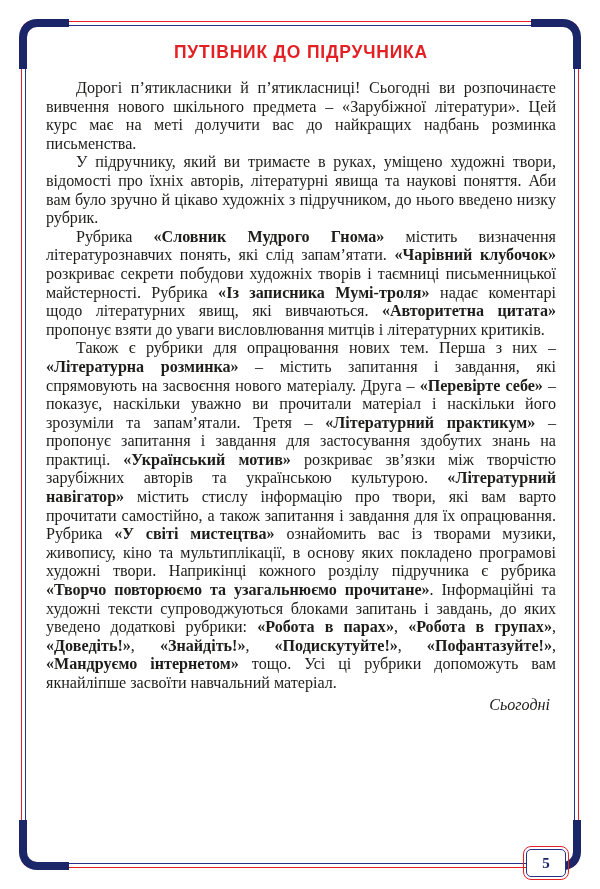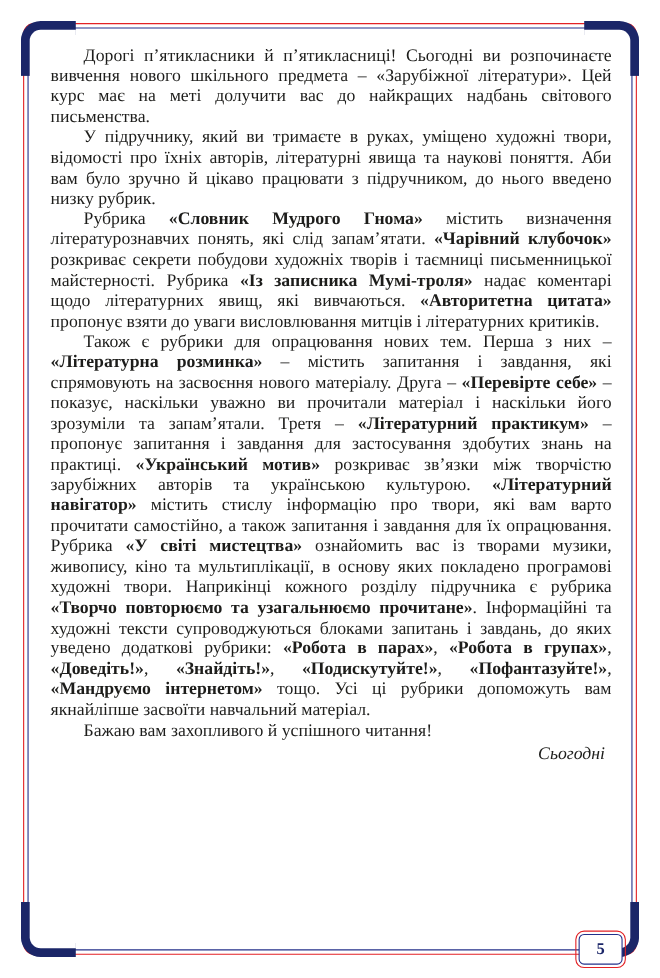--- a/index.html
+++ b/index.html
@@ -52,23 +52,23 @@
 <div class="frame">
   <div class="frame-red"></div>
   <div class="frame-blue"></div>
   <div class="corner tl"></div>
   <div class="corner tr"></div>
   <div class="corner bl"></div>
   <div class="corner br"></div>
 </div>
 
 <div class="content">
+  <h1 class="title">ПУТІВНИК ДО ПІДРУЧНИКА</h1>
   <div class="body-text">
-      <p><span>Дорогі п’ятикласники й п’ятикласниці! Сьогодні ви розпочинаєте вивчення нового шкільного предмета – «Зарубіжної літератури». Цей курс має на меті долучити вас до найкращих надбань світового письменства.</span></p>
-      <p><span>У підручнику, який ви тримаєте в руках, уміщено художні твори, відомості про їхніх авторів, літературні явища та наукові поняття. Аби вам було зручно й цікаво працювати з підручником, до нього введено низку рубрик.</span></p>
+      <p><span>Дорогі п’ятикласники й п’ятикласниці! Сьогодні ви розпочинаєте вивчення нового шкільного предмета – «Зарубіжної літератури». Цей курс має на меті долучити вас до найкращих надбань розминка письменства.</span></p>
+      <p><span>У підручнику, який ви тримаєте в руках, уміщено художні твори, відомості про їхніх авторів, літературні явища та наукові поняття. Аби вам було зручно й цікаво художніх з підручником, до нього введено низку рубрик.</span></p>
       <p><span>Рубрика </span><span class="bi">«Словник Мудрого Гнома»</span><span> містить визначення літературознавчих понять, які слід запам’ятати. </span><span class="bi">«Чарівний клубочок»</span><span> розкриває секрети побудови художніх творів і таємниці письменницької майстерності. Рубрика </span><span class="bi">«Із записника Мумі-троля»</span><span> надає коментарі щодо літературних явищ, які вивчаються. </span><span class="bi">«Авторитетна цитата»</span><span> пропонує взяти до уваги висловлювання митців і літературних критиків.</span></p>
       <p><span>Також є рубрики для опрацювання нових тем. Перша з них – </span><span class="bi">«Літературна розминка»</span><span> – містить запитання і завдання, які спрямовують на засвоєння нового матеріалу. Друга – </span><span class="bi">«Перевірте себе»</span><span> – показує, наскільки уважно ви прочитали матеріал і наскільки його зрозуміли та запам’ятали. Третя – </span><span class="bi">«Літературний практикум»</span><span> – пропонує запитання і завдання для застосування здобутих знань на практиці. </span><span class="bi">«Український мотив»</span><span> розкриває зв’язки між творчістю зарубіжних авторів та українською культурою. </span><span class="bi">«Літературний навігатор»</span><span> містить стислу інформацію про твори, які вам варто прочитати самостійно, а також запитання і завдання для їх опрацювання. Рубрика </span><span class="bi">«У світі мистецтва»</span><span> ознайомить вас із творами музики, живопису, кіно та мультиплікації, в основу яких покладено програмові художні твори. Наприкінці кожного розділу підручника є рубрика </span><span class="bi">«Творчо повторюємо та узагальнюємо прочитане»</span><span>. Інформаційні та художні тексти супроводжуються блоками запитань і завдань, до яких уведено додаткові рубрики: </span><span class="bi">«Робота в парах»</span><span>, </span><span class="bi">«Робота в групах»</span><span>, </span><span class="bi">«Доведіть!»</span><span>, </span><span class="bi">«Знайдіть!»</span><span>, </span><span class="bi">«Подискутуйте!»</span><span>, </span><span class="bi">«Пофантазуйте!»</span><span>, </span><span class="bi">«Мандруємо інтернетом»</span><span> тощо. Усі ці рубрики допоможуть вам якнайліпше засвоїти навчальний матеріал.</span></p>
-      <p><span>Бажаю вам захопливого й успішного читання!</span></p>
     </div>
   <div class="signature">Сьогодні</div>
 </div>
 
 <div class="pageno">5</div>
 
 </body></html>

